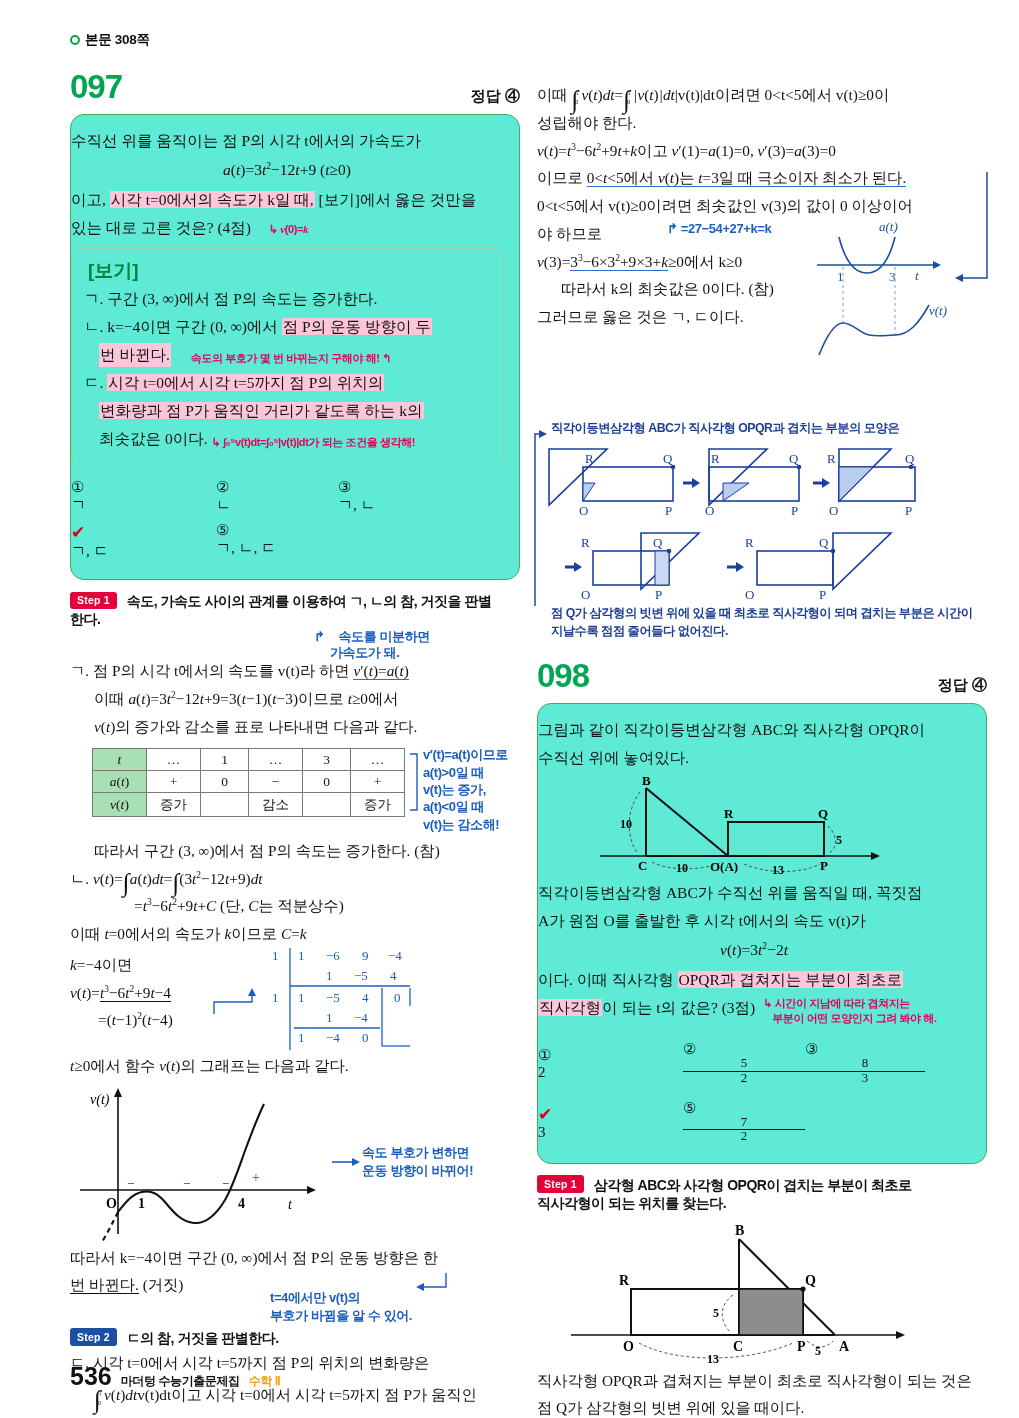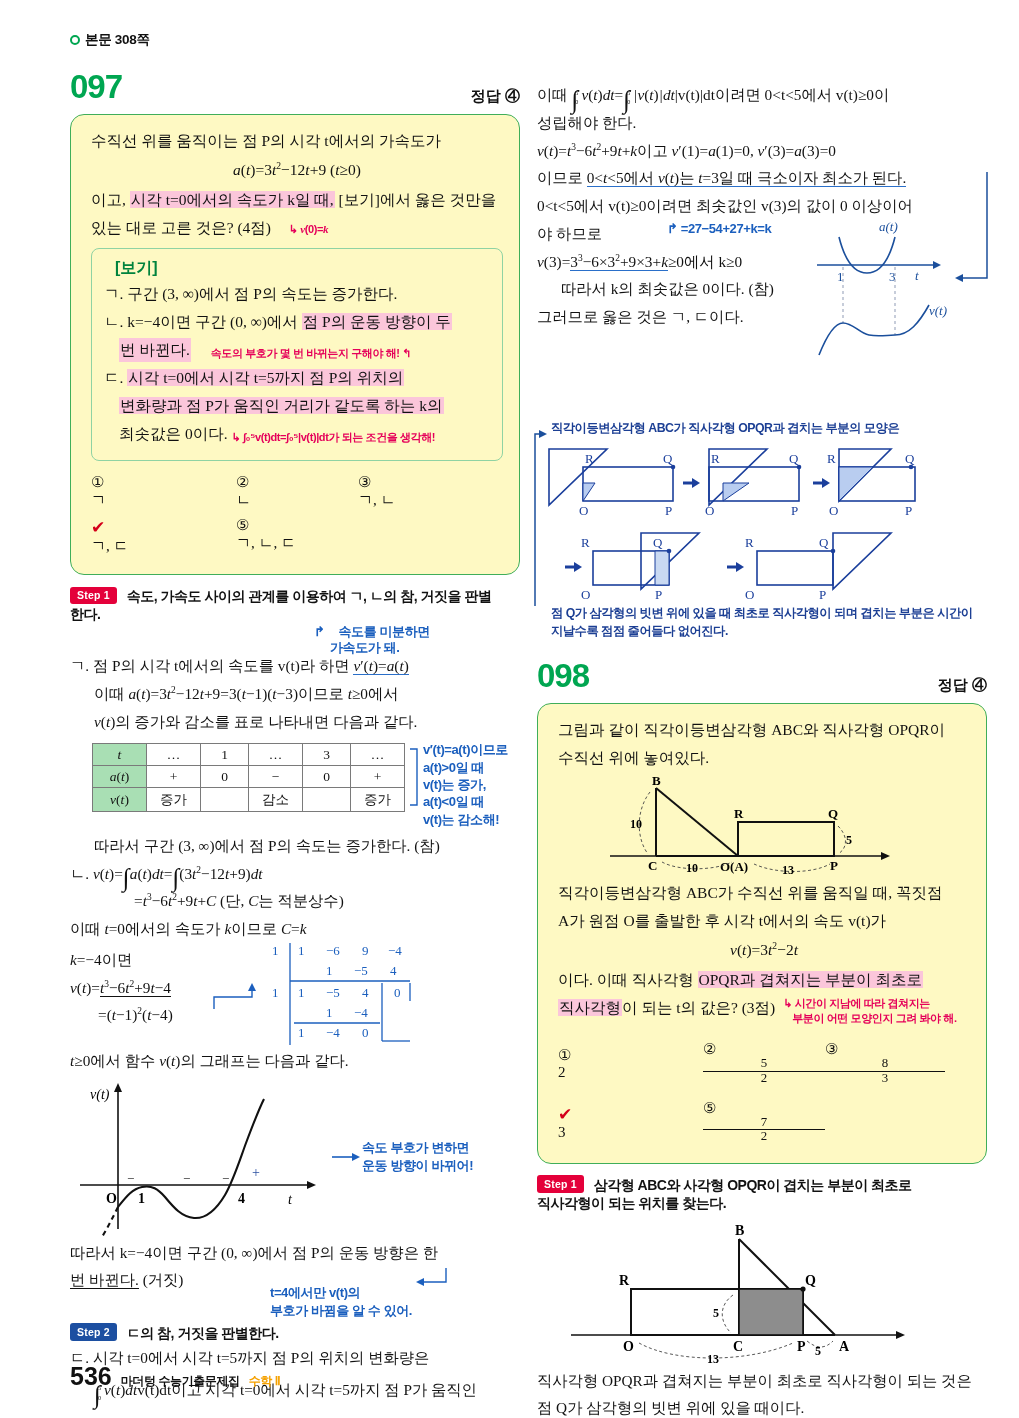--- a/index.html
+++ b/index.html
@@ -22,26 +22,26 @@
   
   .col { position:absolute; top:0; }
   .col-left { left:70px; width:450px; }
   .col-right { left:537px; width:450px; }
 
   .qnum { font-family:"Liberation Sans", sans-serif; font-weight:bold; font-size:33px; color:#00a651; letter-spacing:-1px; }
   .ansnum { font-family:"Liberation Sans", sans-serif; font-weight:bold; font-size:15px; color:#111; }
   .qhead { display:flex; justify-content:space-between; align-items:flex-end; }
 
   
-  .card { border:1.6px solid #3fae5a; border-radius:14px; padding:14px 16px 12px 20px; background:#fef9c3; }
+  .card { border:1.6px solid #3fae5a; border-radius:14px; padding:14px 16px 12px 0; background:#5eead4; }
   .card p { margin:0 0 4px 0; font-size:15.5px; line-height:1.55; }
   .ctr { text-align:center; margin:5px 0 6px 0 !important; }
 
   .inner-box { border:1.2px solid #8fd3a3; border-radius:8px; padding:9px 12px 10px 12px; margin:8px 0 12px 0; }
-  .bogi-title { font-family:"Liberation Sans", sans-serif; font-weight:bold; font-size:16px; color:#00833d; margin:0 0 3px 11px; }
+  .bogi-title { font-family:"Liberation Sans", sans-serif; font-weight:bold; font-size:19px; color:#00833d; margin:0 0 3px 4px; }
   .bogi-item { font-size:14.6px; line-height:1.55; margin:0 0 2px 0; padding-left:0; }
   .bogi-item .ind { display:inline-block; width:15px; }
 
   .hl { background:#fbc6da; padding:0 1px; }
   .pinknote { color:#e5005a; font-family:"Liberation Sans", sans-serif; font-weight:bold; font-size:11px; letter-spacing:-.4px; }
   .bluenote { color:#1b5fbe; font-family:"Liberation Sans", sans-serif; font-weight:bold; font-size:13px; letter-spacing:-.4px; }
 
   .choices { margin-top:10px; font-size:15px; }
   .choices .row { display:flex; margin-bottom:6px; }
   .choices .row span { display:block; }

